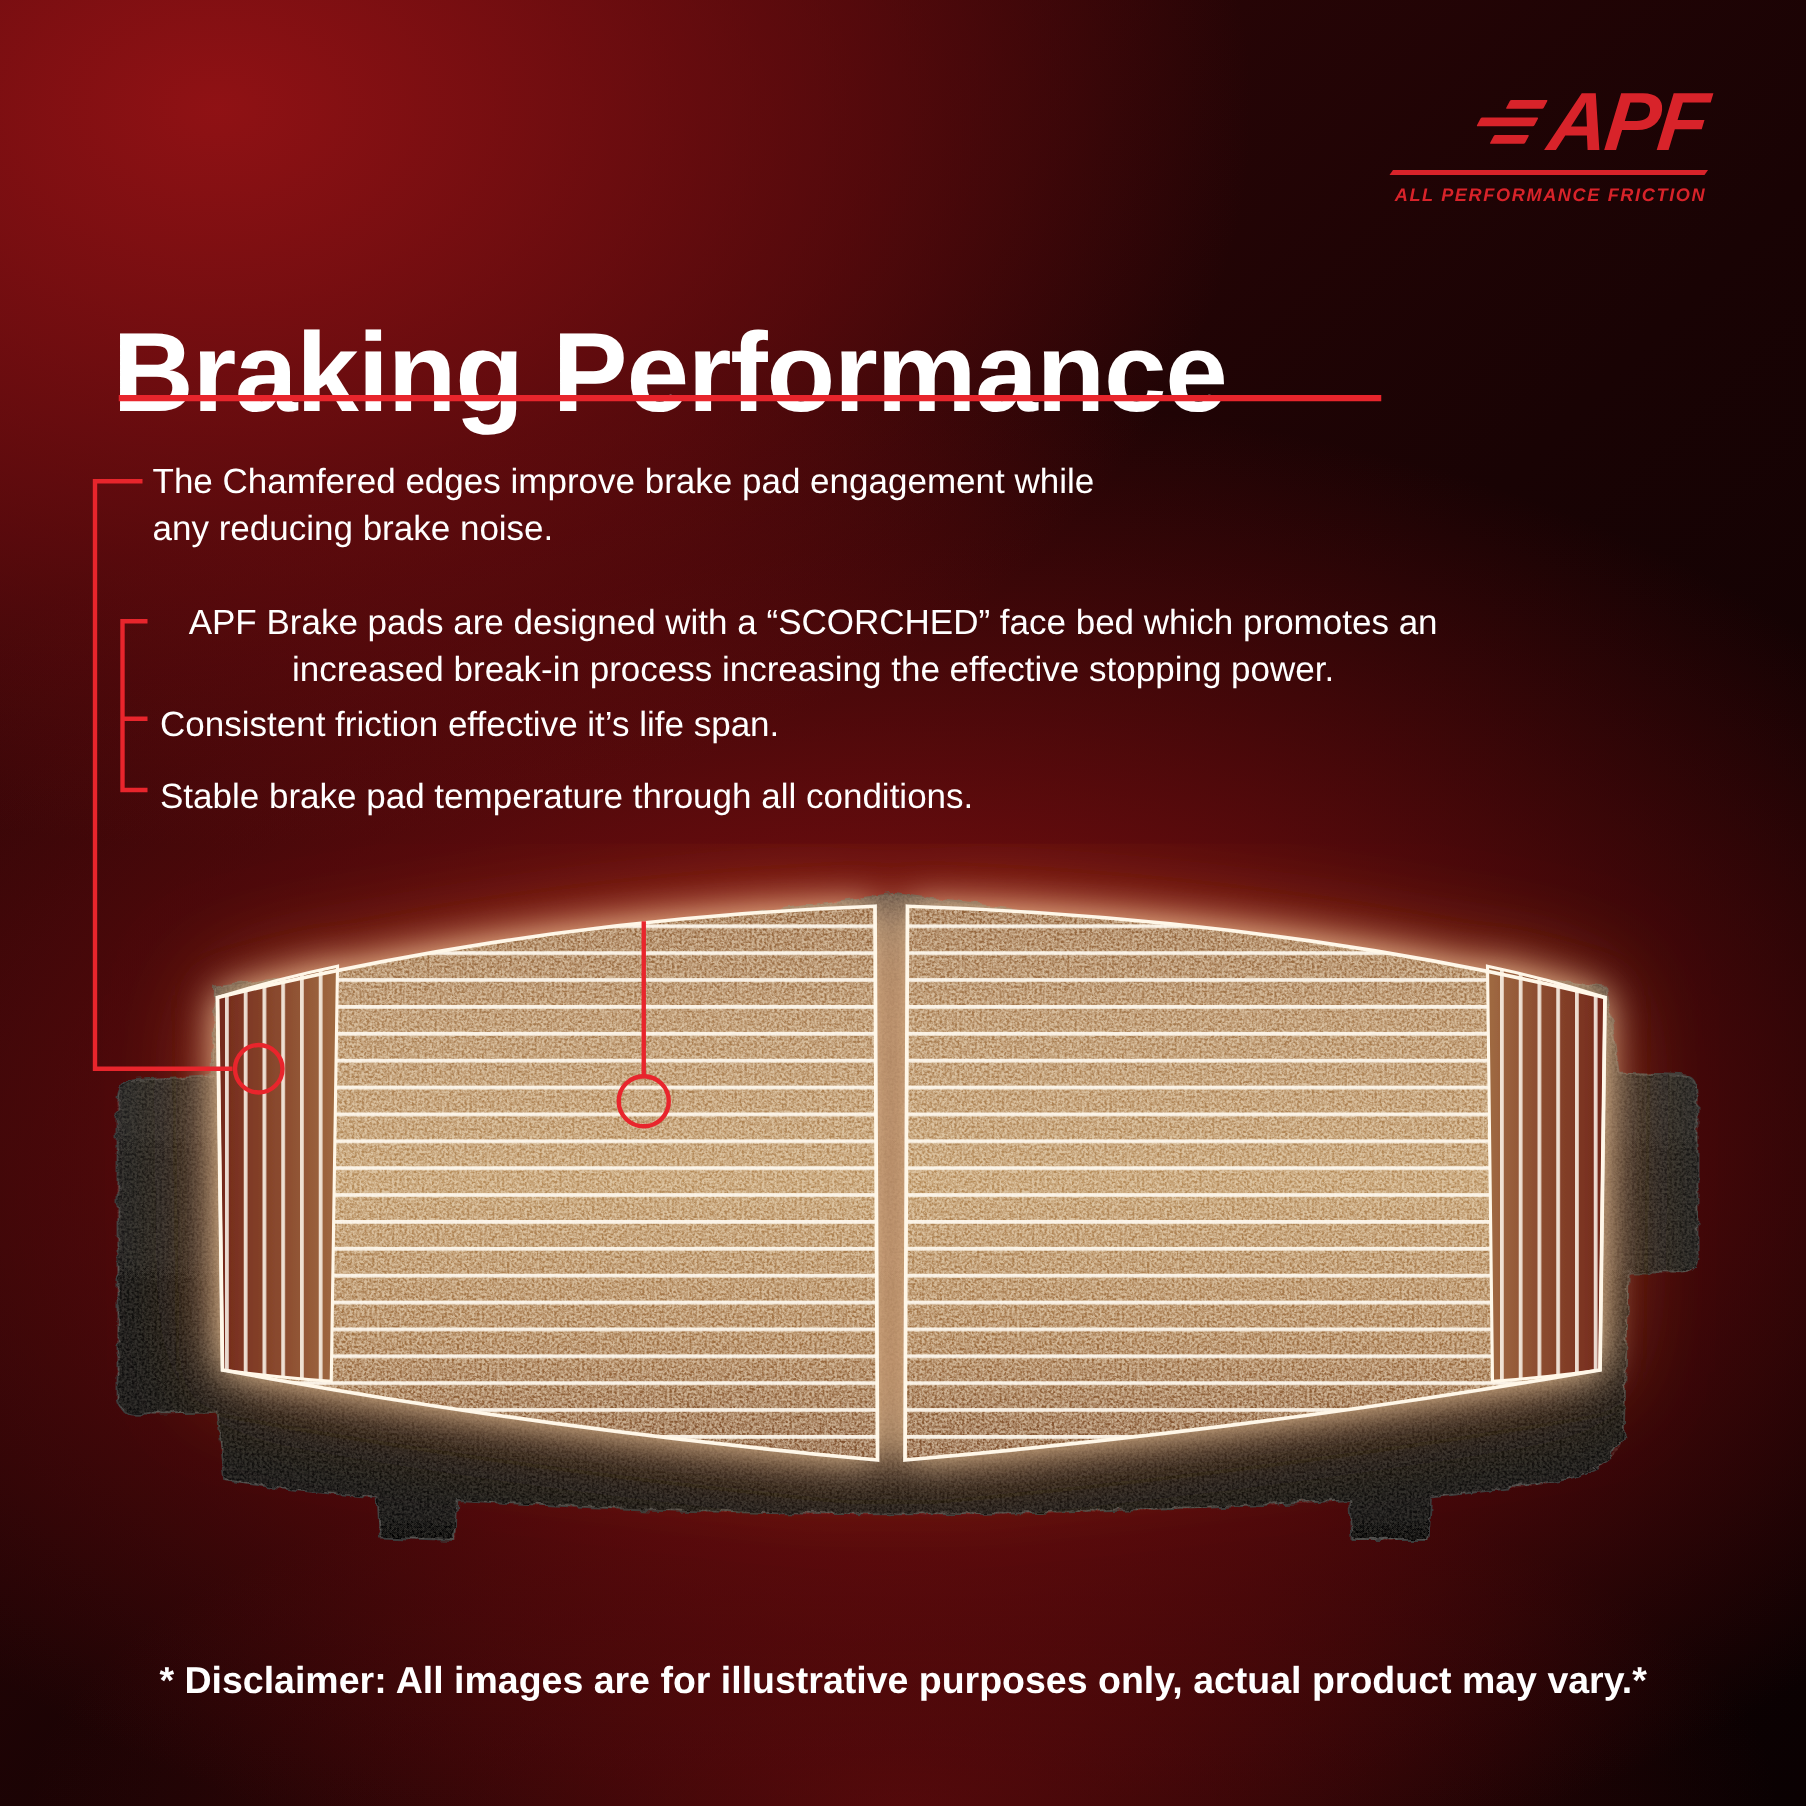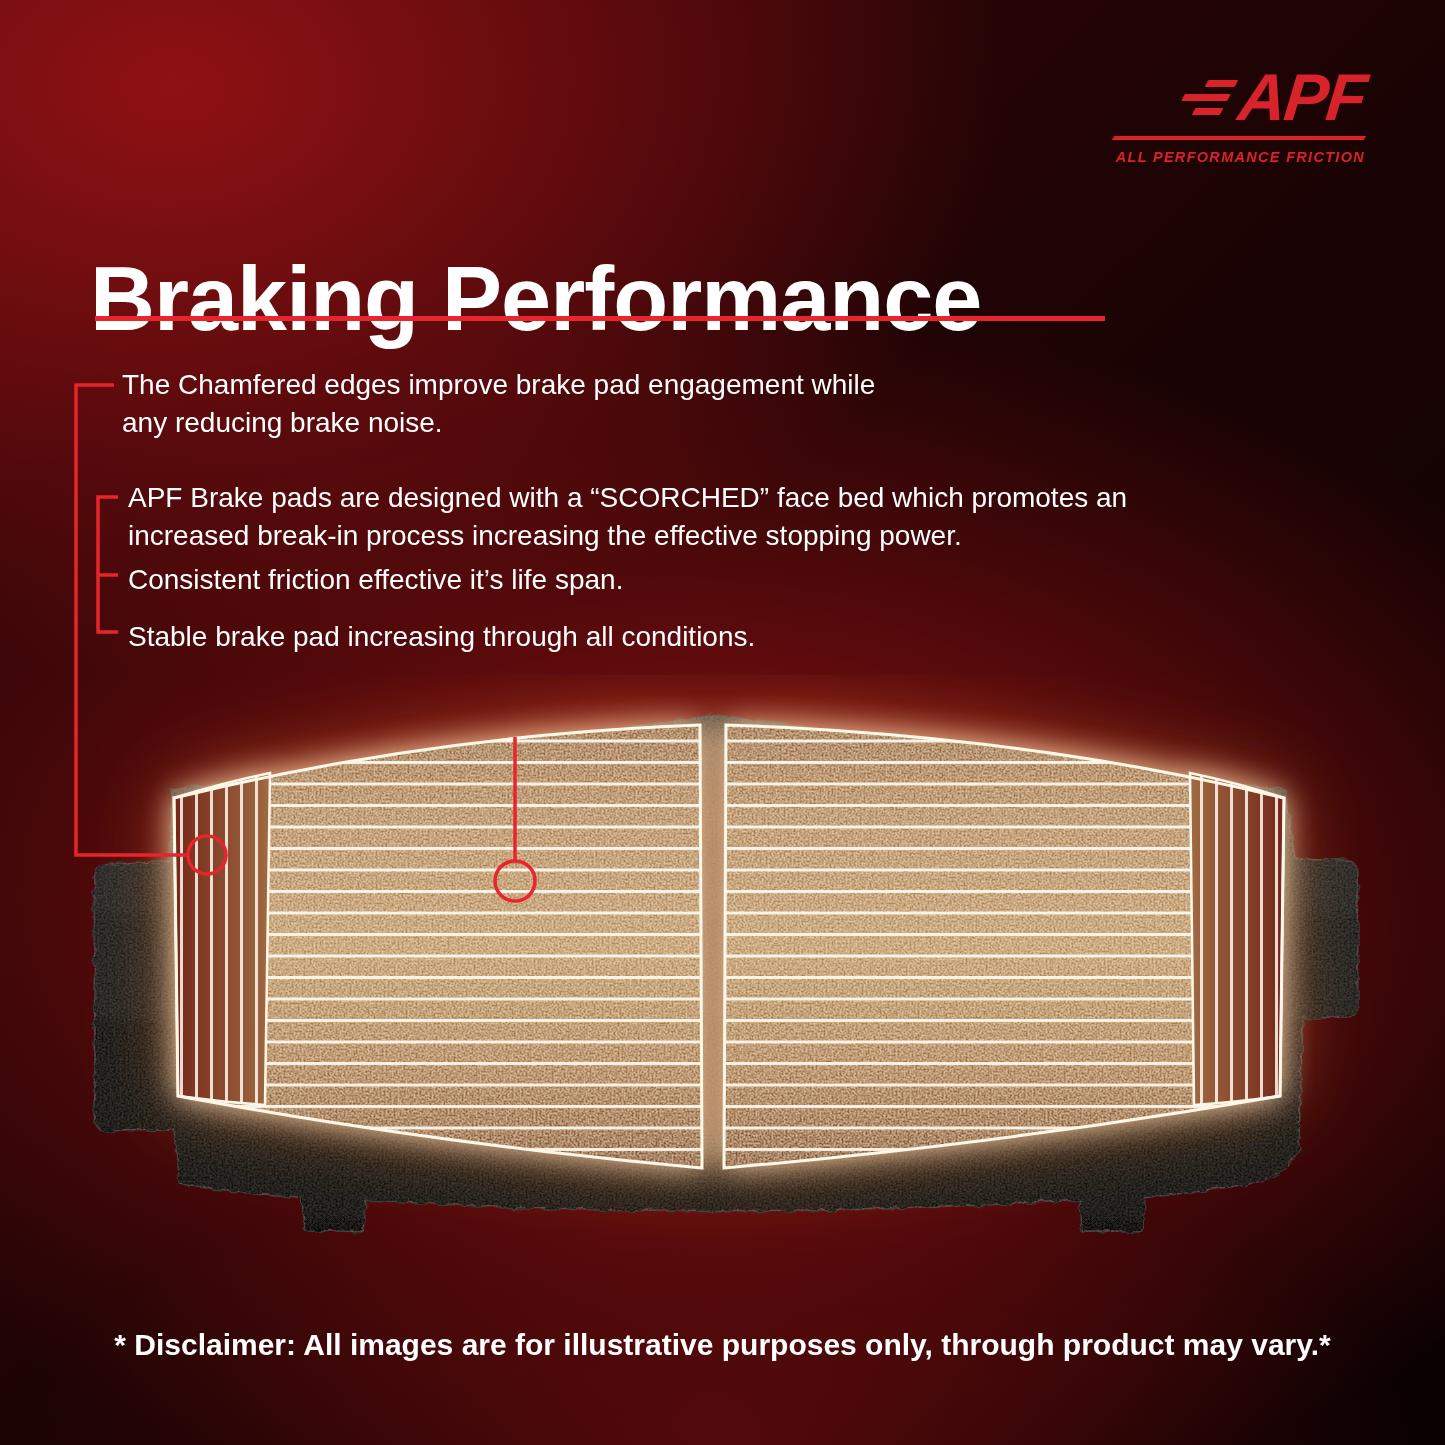--- a/index.html
+++ b/index.html
@@ -22,21 +22,21 @@
   .speed i:nth-child(3){width:28px;}
   .brand{font-size:66px;line-height:1;font-weight:bold;font-style:italic;color:#d8232a;letter-spacing:-2px;transform:skewX(-6deg);}
   .logo-rule{width:252px;height:4px;background:#d8232a;margin:6px 0 9px auto;transform:skewX(-35deg);}
   .tagline{font-size:14.5px;font-weight:bold;font-style:italic;letter-spacing:1.3px;color:#d8232a;}
   
   .title{position:absolute;left:90px;top:192px;font-size:90px;line-height:1.05;font-weight:bold;letter-spacing:-1px;color:#ffffff;white-space:nowrap;}
   .title-rule{position:absolute;left:95px;top:316px;width:1010px;height:5px;background:#e8252c;}
   
   .bullet{position:absolute;color:#ffffff;font-size:28px;font-weight:normal;line-height:1.34;}
   .b1{left:122px;top:366px;width:790px;}
-  .b2{left:128px;top:479px;width:1045px;}
+  .b2{left:128px;top:479px;width:1045px;text-align:center;}
   .b3{left:128px;top:561px;width:900px;}
   .b4{left:128px;top:618px;width:900px;}
   
   .disclaimer{position:absolute;left:0;right:0;top:1328px;text-align:center;font-size:30px;font-weight:bold;color:#ffffff;}
   
   .pads-svg{position:absolute;left:0;top:675px;width:1445px;height:610px;}
   .connector-svg{position:absolute;left:0;top:0;width:1445px;height:1445px;pointer-events:none;}
 </style>
 </head>
 <body>
@@ -154,17 +154,17 @@
     <div class="logo-rule"></div>
     <div class="tagline">ALL PERFORMANCE FRICTION</div>
   </div>
 
   <h1 class="title">Braking Performance</h1>
   <div class="title-rule"></div>
 
   <div class="bullet b1">The Chamfered edges improve brake pad engagement while any reducing brake noise.</div>
   <div class="bullet b2">APF Brake pads are designed with a “SCORCHED” face bed which promotes an increased break-in process increasing the effective stopping power.</div>
   <div class="bullet b3">Consistent friction effective it’s life span.</div>
-  <div class="bullet b4">Stable brake pad increasing through all conditions.</div>
+  <div class="bullet b4">Stable brake pad temperature through all conditions.</div>
 
-  <div class="disclaimer">* Disclaimer: All images are for illustrative purposes only, through product may vary.*</div>
+  <div class="disclaimer">* Disclaimer: All images are for illustrative purposes only, actual product may vary.*</div>
 
 </div>
 
 </body></html>

